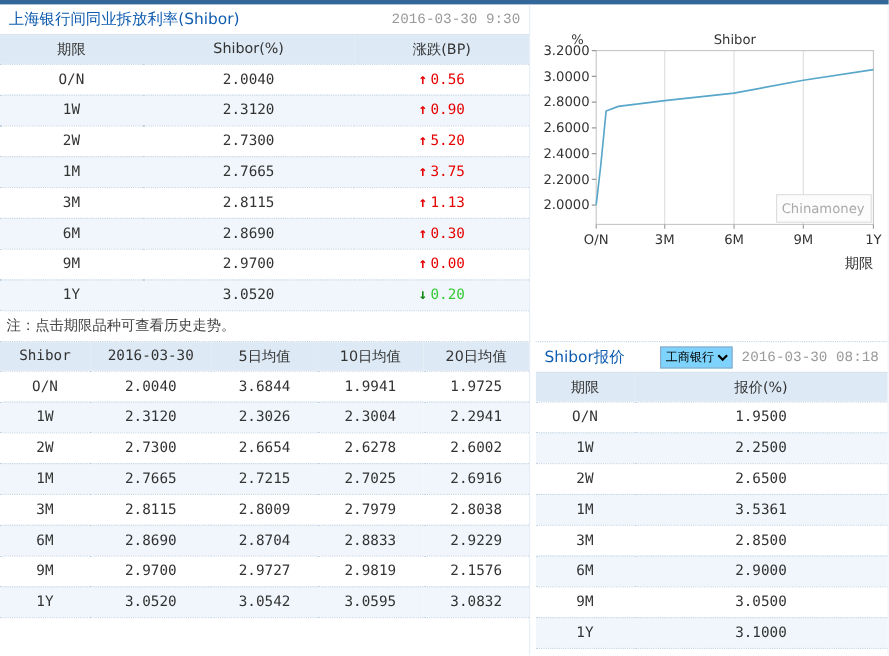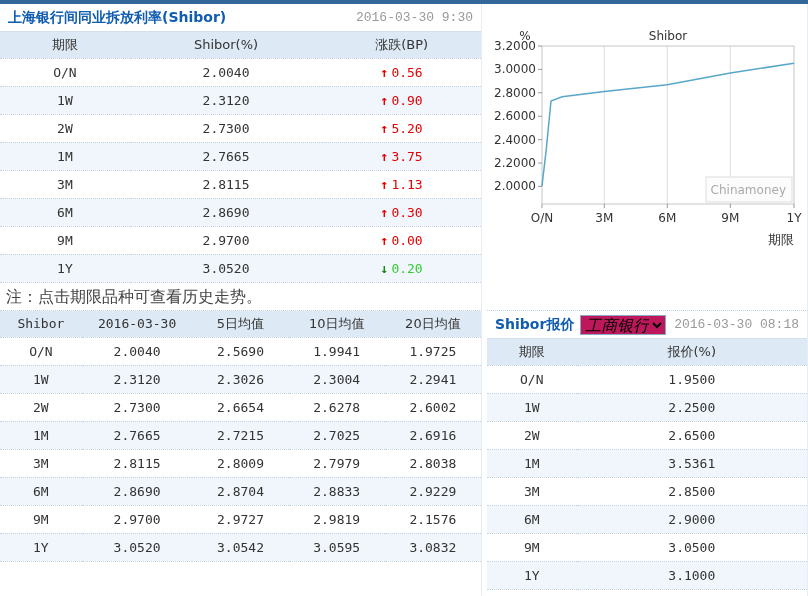--- a/index.html
+++ b/index.html
@@ -17,35 +17,35 @@
   .page{width:808px;height:596px;border-top:4px solid var(--topbar);overflow:hidden;}
   .row{display:flex;}
   .top-row{height:306px;}
   .bottom-row{height:286px;}
   .bottom-row .panel{border-top:1px dotted var(--dotted);}
   .panel{overflow:hidden;}
   .p-left{width:482px;border-right:1px solid #e6edf5;}
   .vgap{width:5px;}
   .p-right{flex:1;border-right:1px solid #e6edf5;}
   .panel-head{display:flex;align-items:center;height:28px;padding:0 8px;border-bottom:1px solid #d5e0ec;}
-  .panel-head h2{font-size:14px;font-weight:bold;color:var(--title);margin:0 auto 0 0;white-space:nowrap;}
+  .panel-head h2{font-size:14px;font-weight:normal;color:var(--title);margin:0 auto 0 0;white-space:nowrap;}
   .stamp{color:#999;font-size:13px;font-family:Liberation Mono, monospace;white-space:nowrap;}
   table{width:100%;border-collapse:collapse;table-layout:fixed;}
   th{background:var(--header-bg);height:26px;font-weight:normal;font-size:13px;color:#333;
      border-bottom:1px dotted var(--dotted);text-align:center;}
   td{height:28px;text-align:center;font-size:13px;border-bottom:1px dotted var(--dotted);padding:0;}
   tbody tr:nth-child(even){background:var(--alt-row);}
   .num{font-family:"DejaVu Sans Mono","Liberation Mono",monospace;}
   .change.up{color:var(--up);}
   .change.down{color:var(--down);}
   .arrow{font-weight:bold;margin-right:3px;}
   .change.up .arrow{color:var(--up);}
   .change.down .arrow{color:var(--down-arrow);}
-  .note{font-size:16px;color:#444;padding:4px 6px 0 6px;}
-  select{font-size:16px;height:20px;margin:0 8px 0 0;border:1px solid #8aa8c8;background:#be185d;font-style:italic;}
+  .note{font-size:13px;color:#444;padding:4px 6px 0 6px;}
+  select{font-size:11px;height:20px;margin:0 8px 0 0;border:1px solid #8aa8c8;background:#7dd3fc;}
   .chart-wrap{padding:2px 0 0 4px;}
 </style>
 </head>
 <body>
 
 <div class="page">
 
   <div class="row top-row">
 
     <section class="panel p-left">
@@ -174,21 +174,21 @@
             <th class="num">2016-03-30</th>
             <th>5日均值</th>
             <th>10日均值</th>
             <th>20日均值</th>
           </tr>
         </thead>
         <tbody id="avg-body">
             <tr>
               <td class="num">O/N</td>
               <td class="num">2.0040</td>
-              <td class="num">2.5690</td>
+              <td class="num">3.6844</td>
               <td class="num">1.9941</td>
               <td class="num">1.9725</td>
             </tr>
             <tr>
               <td class="num">1W</td>
               <td class="num">2.3120</td>
               <td class="num">2.3026</td>
               <td class="num">2.3004</td>
               <td class="num">2.2941</td>
             </tr>

